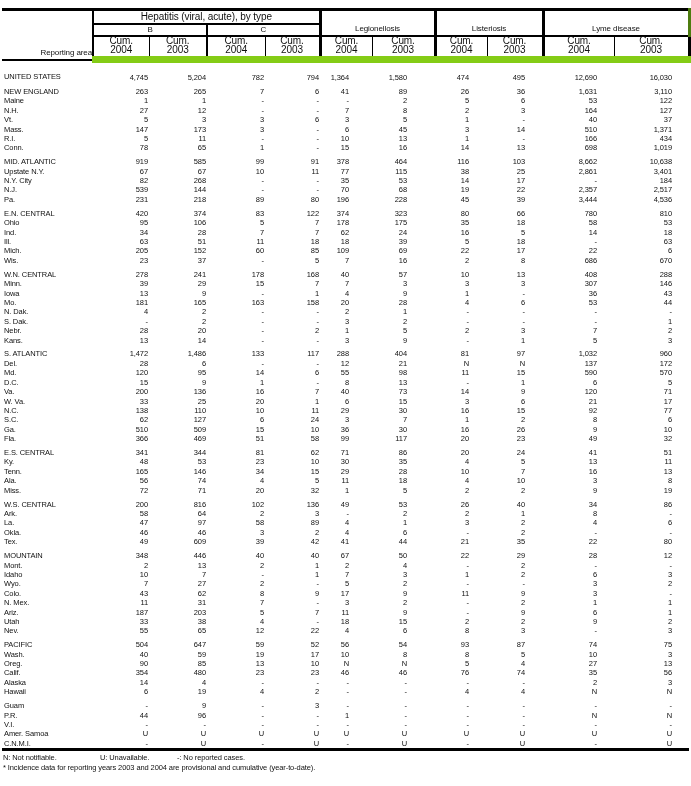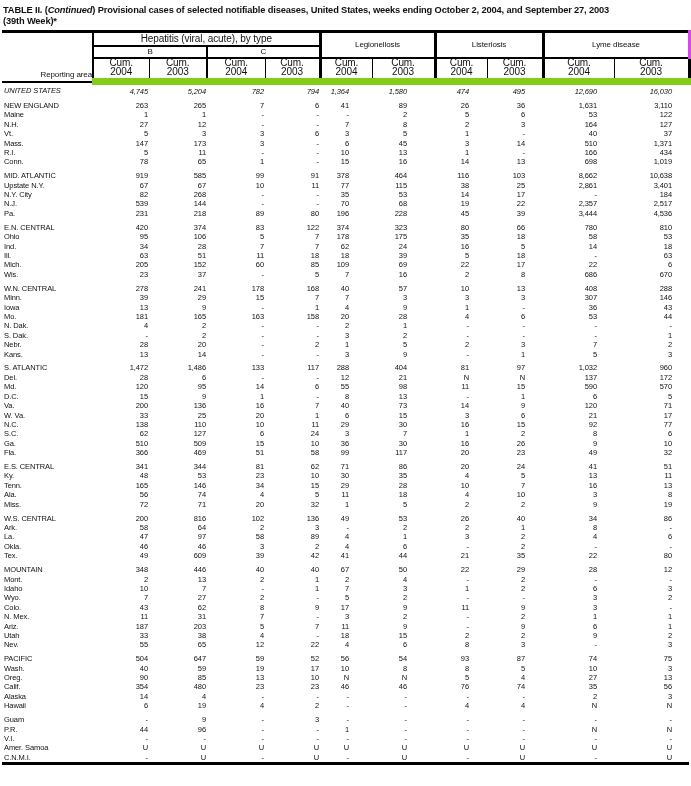--- a/index.html
+++ b/index.html
@@ -23,39 +23,39 @@
     border-bottom:3px solid #000;
   }
   th { font-weight:normal; letter-spacing:-0.1px; }
   td { letter-spacing:-0.1px; }
 
   
   th.ra  { vertical-align:bottom; text-align:right; padding:0 0 2px 2px;
            font-size:8px; border-top:3px solid #000; border-bottom:2px solid #000; }
   th.hep { font-size:10px; text-align:center; vertical-align:bottom; padding-bottom:1px;
            border-top:3px solid #000; border-left:2px solid #000; border-bottom:2px solid #000; height:13px; }
-  th.grp { font-size:8px; text-align:center; vertical-align:bottom; padding-bottom:8px;
+  th.grp { font-size:8px; text-align:center; vertical-align:bottom; padding-bottom:2px;
            border-top:3px solid #000; border-left:3px solid #000; border-bottom:2px solid #000; }
-  th.lyme { border-right:3px solid #d946ef; }
+  th.lyme { border-right:3px solid #4d7c0f; }
   th.bc  { font-size:8px; text-align:center; vertical-align:bottom; padding-bottom:1px;
            border-bottom:2px solid #000; height:11px; }
   th.b   { border-left:2px solid #000; }
   th.c   { border-left:2px solid #000; }
   tr.cumrow th {
     font-size:10px; line-height:8.5px; text-align:center; vertical-align:bottom;
     padding-bottom:2px; height:20px; border-bottom:7px solid #84cc16;
   }
   .bl1 { border-left:1px solid #000; }
   .bl2 { border-left:2px solid #000; }
   .bl3 { border-left:3px solid #000; }
   .br3 { border-right:3px solid #000; }
 
   
   tbody td { font-size:7.5px; line-height:9.4px; height:9.4px; white-space:nowrap; }
-  tbody tr:first-child td { padding-top:2px;font-style:italic; }
+  tbody tr:first-child td { padding-top:10px; }
   td.label { text-align:left; padding-left:2px; }
   td.num { text-align:right; }
   td.c1,td.c2,td.c3 { padding-right:1px; }
   td.c4 { padding-right:1px; }
   td.c5 { padding-right:23px; }
   td.c6 { padding-right:28px; }
   td.c7 { padding-right:18px; }
   td.c8 { padding-right:18px; }
   td.c9 { padding-right:17px; }
   td.c10 { padding-right:17px; }
@@ -64,21 +64,20 @@
   
   .footnotes { margin-top:2px; padding-left:1px; font-size:7.5px; line-height:9.5px; letter-spacing:-0.1px; }
   .fn1 { display:inline-block; width:97px; }
   .fn2 { display:inline-block; width:77px; }
 </style>
 </head>
 <body>
 
 <div class="page">
 
-  <div class="title"><span class="l1"><span>TABLE II. (</span><i>Continued</i><span>) Provisional cases of selected notifiable diseases, United States, weeks ending October 2, 2004, and September 27, 2003</span></span><br><span>(39th Week)*</span></div>
 
   <table class="main">
     <colgroup>
       <col style="width:91px">
         <col style="width:56px">
         <col style="width:58px">
       <col style="width:58px">
         <col style="width:55px">
         <col style="width:52px">
       <col style="width:63px">
@@ -1040,14 +1039,18 @@
           <td class="num c5">-</td>
           <td class="num c6">U</td>
           <td class="num c7">-</td>
           <td class="num c8">U</td>
           <td class="num c9">-</td>
           <td class="num c10">U</td>
         </tr>
       </tbody>
   </table>
 
+  <div class="footnotes">
+    <div><span class="fn1">N: Not notifiable.</span><span class="fn2">U: Unavailable.</span><span>-: No reported cases.</span></div>
+    <div>* Incidence data for reporting years 2003 and 2004 are provisional and cumulative (year-to-date).</div>
+  </div>
 
 </div>
 
 </body></html>

